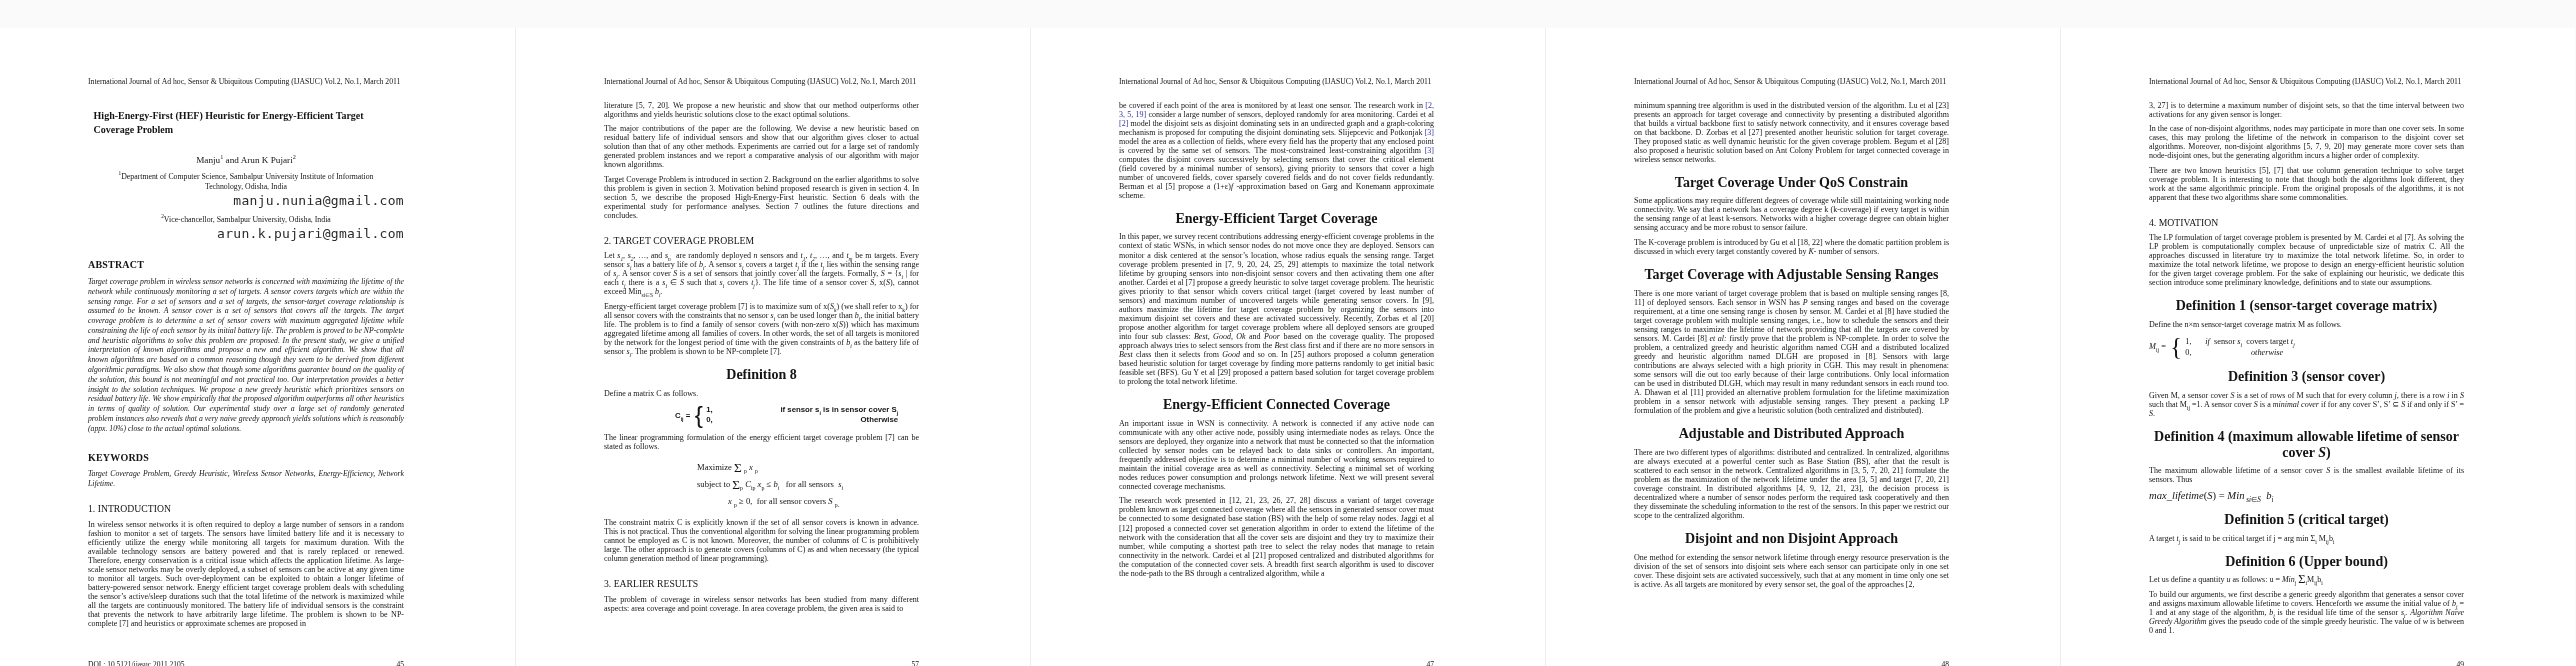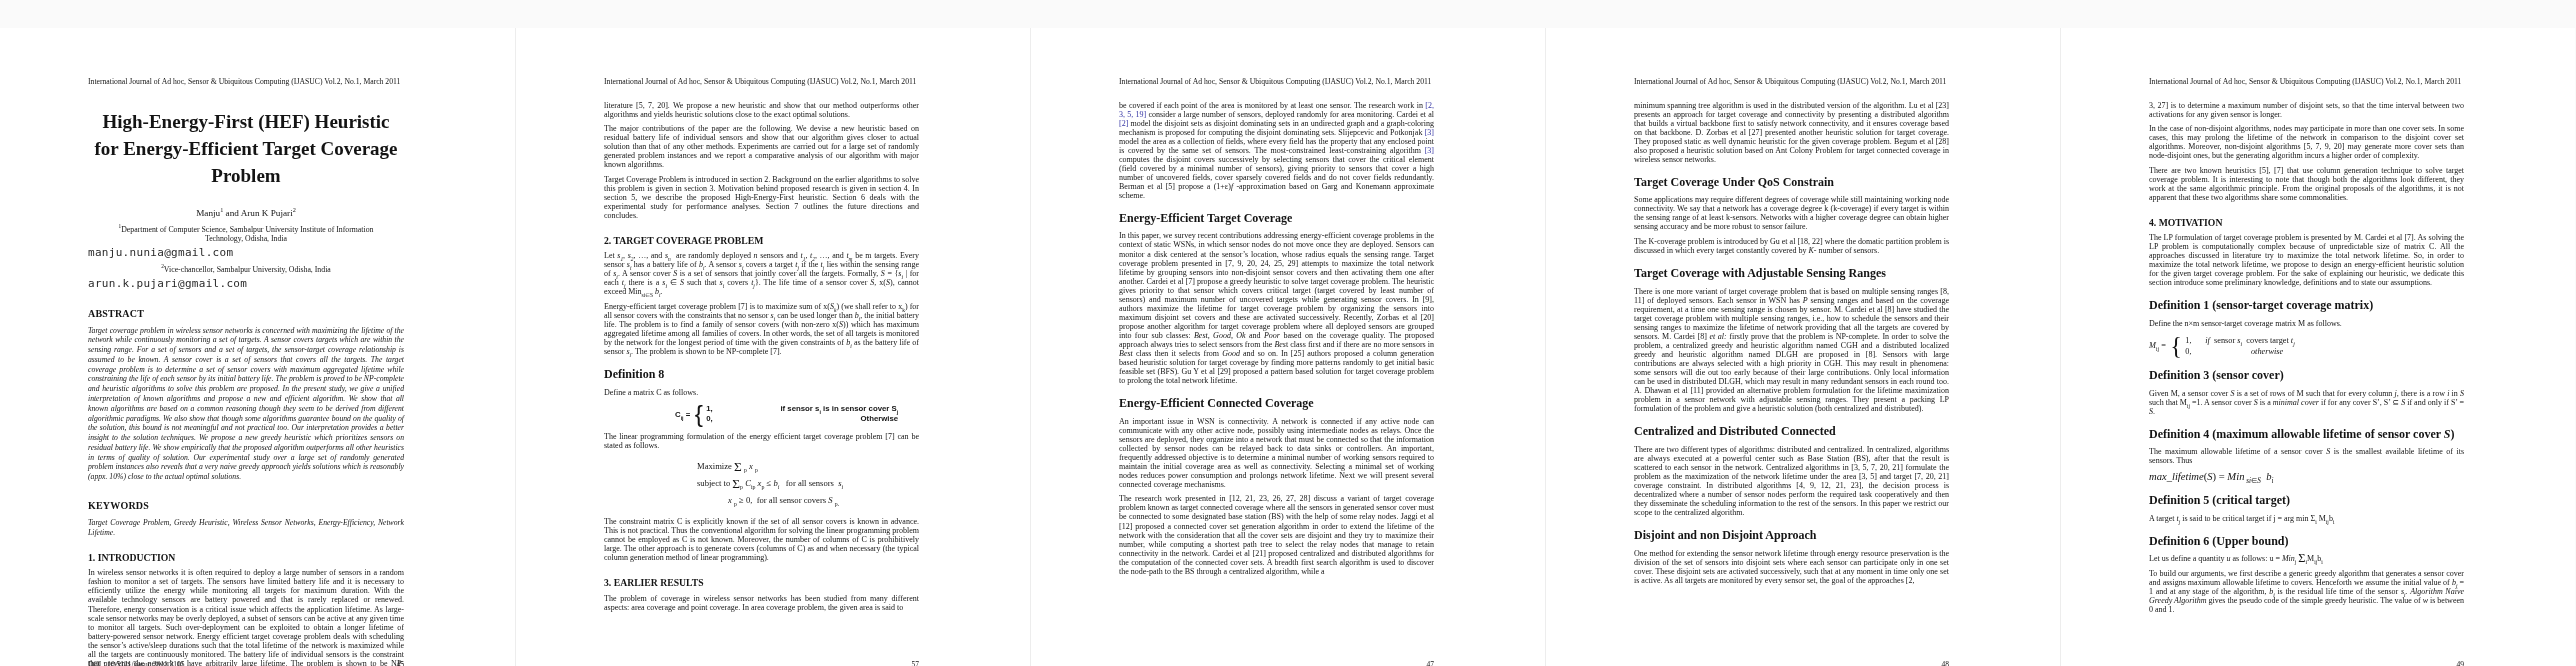--- a/index.html
+++ b/index.html
@@ -5,29 +5,29 @@
   html,body{margin:0;padding:0;background:#fafafa;}
   body{width:2576px;}
   .spread{display:flex;width:2576px;height:667px;}
   .page{width:515px;height:644px;position:relative;background:#ffffff;box-sizing:border-box;
         padding:49px 111px 0 88px;font-family:"Liberation Serif",serif;color:#141414;overflow:hidden;margin-top:28px;}
   .page + .page{border-left:0.6px solid #ededed;}
   .page-header{font-size:7.7px;margin-bottom:14.5px;white-space:nowrap;}
   .page-footer{position:absolute;top:632px;left:88px;right:111px;font-size:7.5px;
                display:flex;justify-content:space-between;}
   sub,sup{font-size:68%;line-height:0;}
-  .title{font-size:19px;font-weight:bold;text-align:center;margin:23px 5.6px 0;line-height:1.42;}
+  .title{font-size:10px;font-weight:bold;margin:23px 5.6px 0;line-height:1.42;}
   .authors{text-align:center;font-size:9.2px;margin-top:18px;}
   .affiliation{text-align:center;font-size:7.8px;margin-top:6.7px;line-height:1.25;padding:0 16.7px;}
-  .email{text-align:left;font-family:"DejaVu Sans Mono",monospace;font-size:11px;margin-top:1.7px;
+  .email{text-align:right;font-family:"DejaVu Sans Mono",monospace;font-size:13px;margin-top:1.7px;
          letter-spacing:0.3px;color:#2a2a2a;}
   .h-italic{font-weight:bold;font-size:10px;margin-top:18px;letter-spacing:0.2px;}
   .para-italic{font-style:italic;font-size:7.7px;text-align:justify;line-height:1.27;margin-top:6.7px;}
-  .section{font-weight:bold;font-size:9.7px;margin-top:14.5px;}
-  .subsection{font-weight:bold;font-size:12px;margin-top:11px;}
+  .section{font-weight:normal;font-size:9.7px;margin-top:14.5px;}
+  .subsection{font-weight:bold;font-size:14px;margin-top:11px;text-align:center;}
   .para{font-size:8px;text-align:justify;line-height:1.13;margin-top:5.6px;}
   .cite{color:#3434a4;}
   .op{font-size:155%;line-height:0;vertical-align:-0.12em;}
   .cases{display:flex;align-items:center;margin:6.7px 0 6.7px 67px;font-size:8.3px;}
   .cases .lhs{margin-right:4.4px;}
   .cases .brace{font-size:24.5px;line-height:0.9;margin-right:3.3px;font-weight:400;}
   .cases .rows{display:flex;flex-direction:column;}
   .cases .row{display:flex;line-height:1.35;}
   .cases .val{width:20px;}
   .cases .cond{width:172px;}
@@ -125,21 +125,21 @@
 
   <section class="page">
     <div class="page-header">International Journal of Ad hoc, Sensor &amp; Ubiquitous Computing (IJASUC) Vol.2, No.1, March 2011</div>
     <div class="page-content" id="content-3">
         <div class="para">minimum spanning tree algorithm is used in the distributed version of the algorithm. Lu et al [23] presents an approach for target coverage and connectivity by presenting a distributed algorithm that builds a virtual backbone first to satisfy network connectivity, and it ensures coverage based on that backbone. D. Zorbas et al [27] presented another heuristic solution for target coverage. They proposed static as well dynamic heuristic for the given coverage problem. Begum et al [28] also proposed a heuristic solution based on Ant Colony Problem for target connected coverage in wireless sensor networks.</div>
         <div class="subsection">Target Coverage Under QoS Constrain</div>
         <div class="para">Some applications may require different degrees of coverage while still maintaining working node connectivity. We say that a network has a coverage degree k (k-coverage) if every target is within the sensing range of at least k-sensors. Networks with a higher coverage degree can obtain higher sensing accuracy and be more robust to sensor failure.</div>
         <div class="para">The K-coverage problem is introduced by Gu et al [18, 22] where the domatic partition problem is discussed in which every target constantly covered by <i>K</i>- number of sensors.</div>
         <div class="subsection">Target Coverage with Adjustable Sensing Ranges</div>
         <div class="para">There is one more variant of target coverage problem that is based on multiple sensing ranges [8, 11] of deployed sensors. Each sensor in WSN has <i>P</i> sensing ranges and based on the coverage requirement, at a time one sensing range is chosen by sensor. M. Cardei et al [8] have studied the target coverage problem with multiple sensing ranges, i.e., how to schedule the sensors and their sensing ranges to maximize the lifetime of network providing that all the targets are covered by sensors. M. Cardei [8] <i>et al:</i> firstly prove that the problem is NP-complete. In order to solve the problem, a centralized greedy and heuristic algorithm named CGH and a distributed localized greedy and heuristic algorithm named DLGH are proposed in [8]. Sensors with large contributions are always selected with a high priority in CGH. This may result in phenomena: some sensors will die out too early because of their large contributions. Only local information can be used in distributed DLGH, which may result in many redundant sensors in each round too. A. Dhawan et al [11] provided an alternative problem formulation for the lifetime maximization problem in a sensor network with adjustable sensing ranges. They present a packing LP formulation of the problem and give a heuristic solution (both centralized and distributed).</div>
-        <div class="subsection">Centralized and Distributed Connected</div>
+        <div class="subsection">Adjustable and Distributed Approach</div>
         <div class="para">There are two different types of algorithms: distributed and centralized. In centralized, algorithms are always executed at a powerful center such as Base Station (BS), after that the result is scattered to each sensor in the network. Centralized algorithms in [3, 5, 7, 20, 21] formulate the problem as the maximization of the network lifetime under the area [3, 5] and target [7, 20, 21] coverage constraint. In distributed algorithms [4, 9, 12, 21, 23], the decision process is decentralized where a number of sensor nodes perform the required task cooperatively and then they disseminate the scheduling information to the rest of the sensors. In this paper we restrict our scope to the centralized algorithm.</div>
         <div class="subsection">Disjoint and non Disjoint Approach</div>
         <div class="para">One method for extending the sensor network lifetime through energy resource preservation is the division of the set of sensors into disjoint sets where each sensor can participate only in one set cover. These disjoint sets are activated successively, such that at any moment in time only one set is active. As all targets are monitored by every sensor set, the goal of the approaches [2,</div>
       </div>
     <div class="page-footer">
       <span></span>
       <span>48</span>
     </div>
   </section>
 

